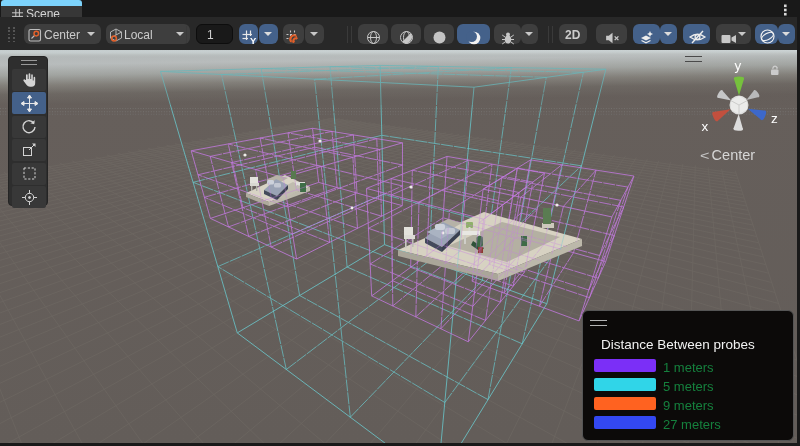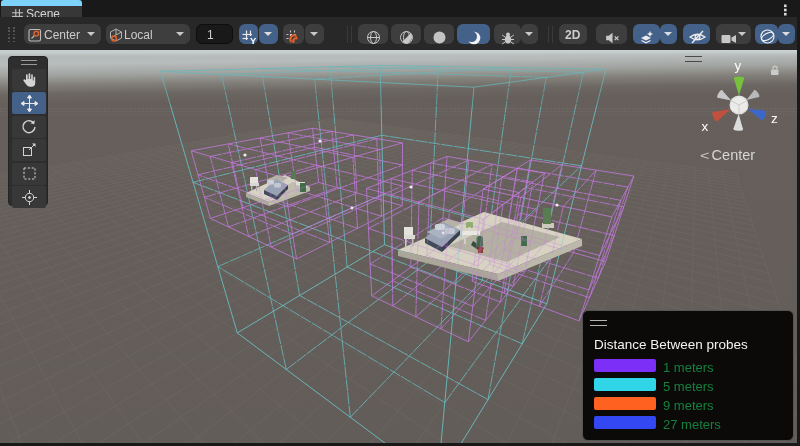--- a/index.html
+++ b/index.html
@@ -713,21 +713,21 @@
   </svg>
 <div style="position:absolute;left:701px;top:147px;color:#d6d6d6;font-size:14.5px">
 <span style="display:inline-block;transform:scaleX(1.25);font-size:13px;color:#c6c6c6">&lt;</span><span style="margin-left:3px">Center</span></div>
 <svg width="12" height="12" viewBox="0 0 12 12" style="position:absolute;left:769px;top:64px">
     <rect x="2" y="5.5" width="7.5" height="5.5" rx="1" fill="#cbcbcb"></rect>
     <path d="M4 5.5 L4 4.4 A2.1 2.1 0 0 1 8 3.4 L8.3 2.6" fill="none" stroke="#cbcbcb" stroke-width="1.4" transform="rotate(18 6 4)"></path>
   </svg>
 <div style="position:absolute;left:685px;top:56px;width:17px;height:6px;border-top:1.6px solid #4a4a4a;border-bottom:1.6px solid #4a4a4a"></div>
 <div id="legend">
 <div style="position:absolute;left:7px;top:9px;width:17px;height:6px;border-top:1.5px solid #b4b4b4;border-bottom:1.5px solid #b4b4b4"></div>
-<div style="position:absolute;left:11px;top:26px;font-size:13.5px;color:#f2f2f2">Distance Between probes</div>
+<div style="position:absolute;left:18px;top:26px;font-size:13.5px;color:#f2f2f2">Distance Between probes</div>
 <div class="sw" style="top:48px;background:#7b2ff7"></div>
     <div class="swt" style="top:49px">1 meters</div>
 <div class="sw" style="top:67px;background:#30d5e8"></div>
     <div class="swt" style="top:68px">5 meters</div>
 <div class="sw" style="top:86px;background:#ff6220"></div>
     <div class="swt" style="top:87px">9 meters</div>
 <div class="sw" style="top:105px;background:#3348f2"></div>
     <div class="swt" style="top:106px">27 meters</div>
 </div>
 <div id="botbar"></div>

